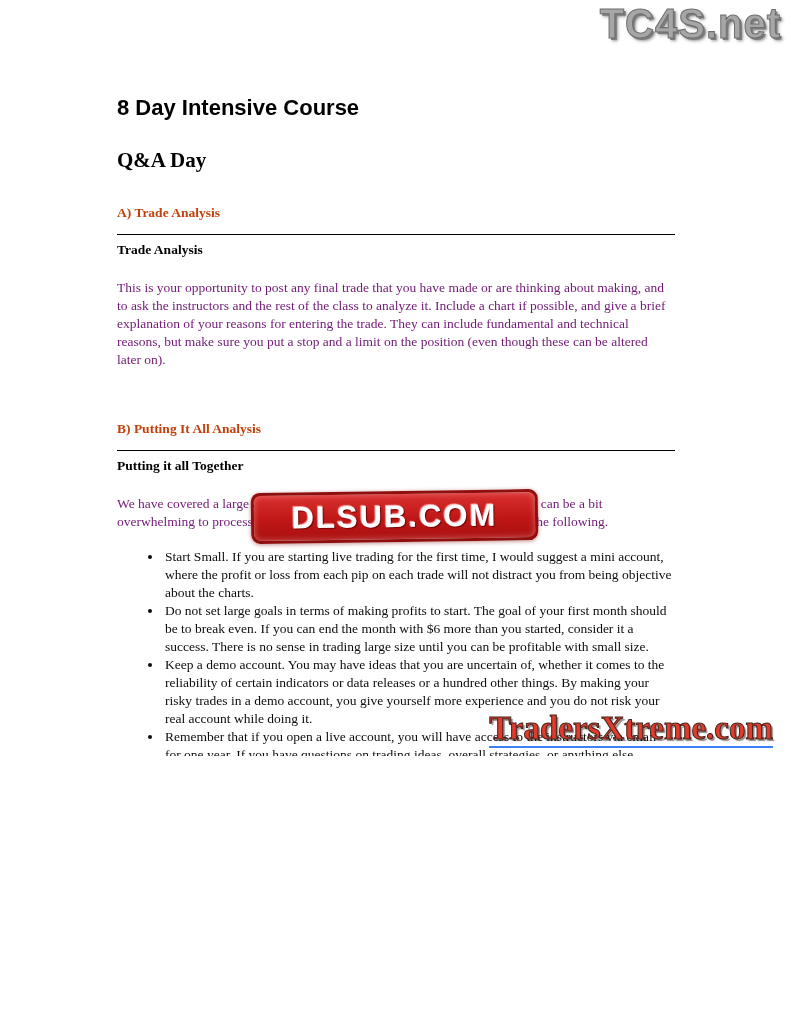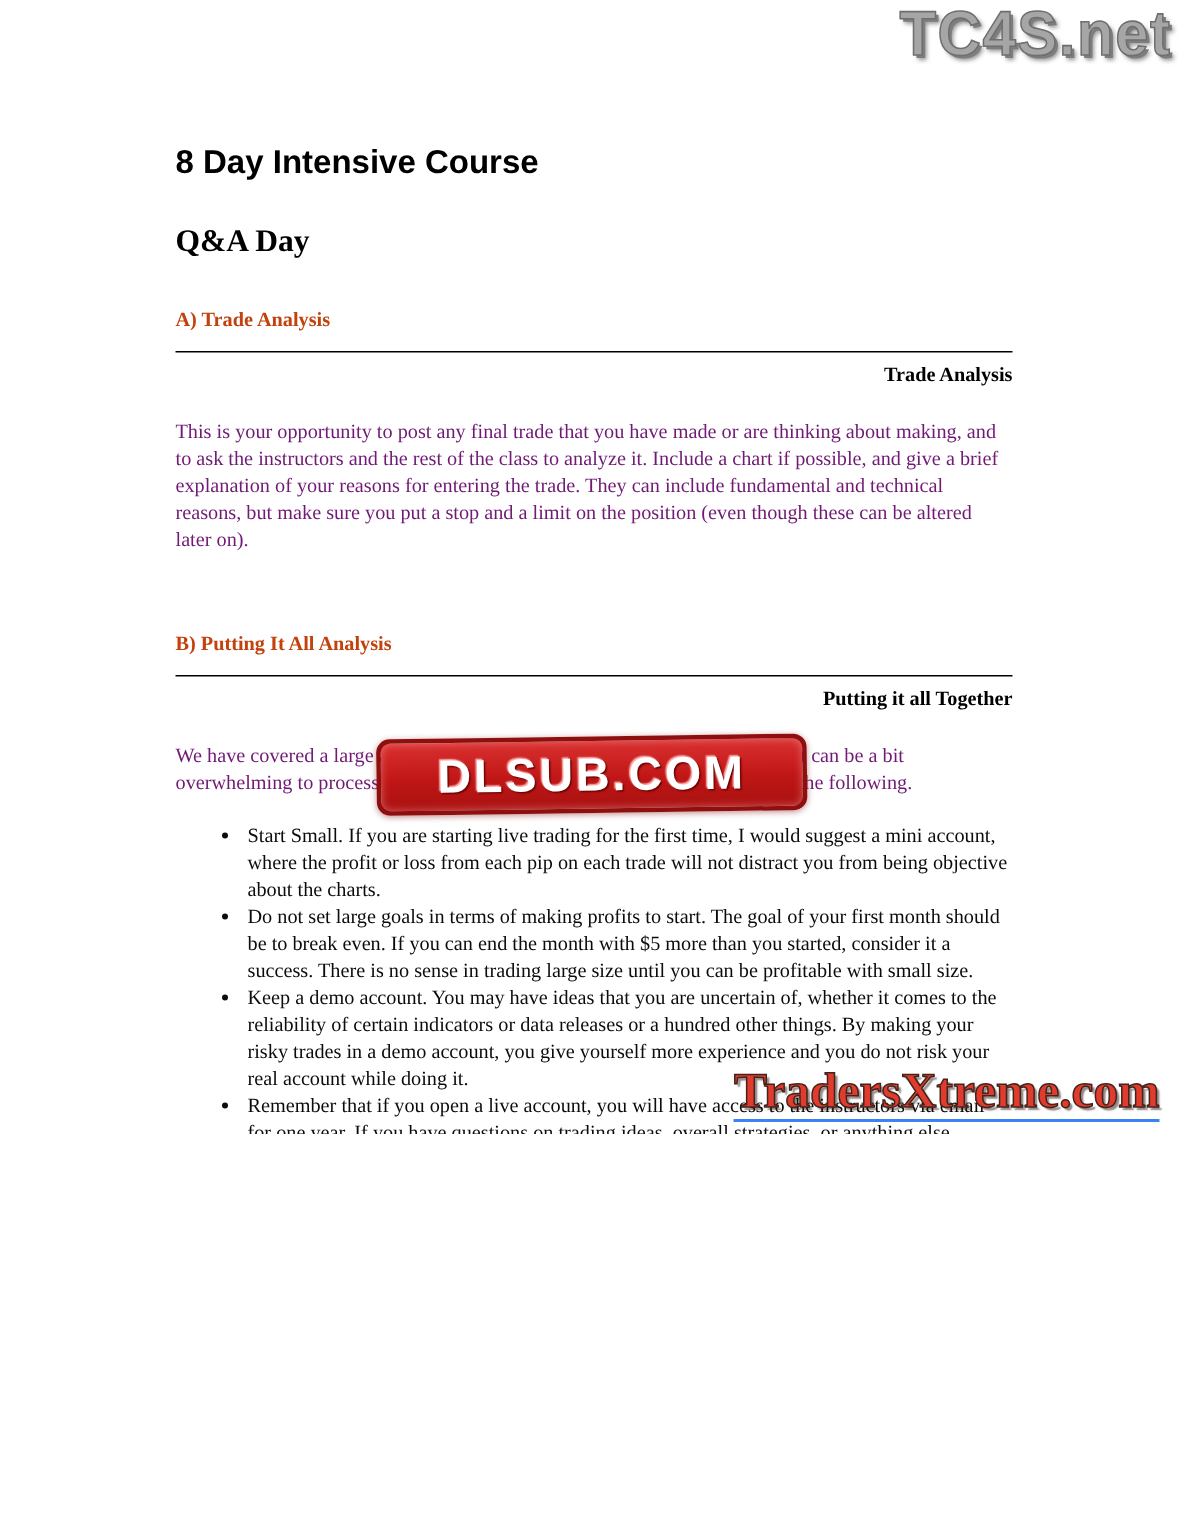--- a/index.html
+++ b/index.html
@@ -96,21 +96,20 @@
   hr.rule {
     border: none;
     border-top: 1px solid #000;
     margin: 13px 0 7px 0;
   }
   .sub-head {
     margin: 0 0 21px 0;
     font-size: 13.5px;
     font-weight: bold;
     color: #000;
-    text-align: right;
   }
   p.body {
     margin: 0;
     font-size: 13.5px;
     line-height: 18px;
     color: #701a75;
   }
   p.body-a { margin-bottom: 52px; }
   p.body-b { margin-bottom: 17px; }
   ul.bullets {
@@ -144,21 +143,21 @@
     <h4 class="sub-head">Trade Analysis</h4>
     <p class="body body-a">This is your opportunity to post any final trade that you have made or are thinking about making, and to ask the instructors and the rest of the class to analyze it. Include a chart if possible, and give a brief explanation of your reasons for entering the trade. They can include fundamental and technical reasons, but make sure you put a stop and a limit on the position (even though these can be altered later on).</p>
 
     <h3 class="sec-head">B) Putting It All Analysis</h3>
     <hr class="rule">
     <h4 class="sub-head">Putting it all Together</h4>
     <p class="body body-b">We have covered a large amount of material in the 8 days of the course, and it can be a bit overwhelming to process it all. My suggestion on the way forward would be the following.</p>
 
     <ul class="bullets">
       <li>Start Small. If you are starting live trading for the first time, I would suggest a mini account, where the profit or loss from each pip on each trade will not distract you from being objective about the charts.</li>
-      <li>Do not set large goals in terms of making profits to start. The goal of your first month should be to break even. If you can end the month with $5 more than you started, consider it a success. There is no sense in trading large size until you can be profitable with small size.</li>
+      <li>Do not set large goals in terms of making profits to start. The goal of your first month should be to break even. If you can end the month with $6 more than you started, consider it a success. There is no sense in trading large size until you can be profitable with small size.</li>
       <li>Keep a demo account. You may have ideas that you are uncertain of, whether it comes to the reliability of certain indicators or data releases or a hundred other things. By making your risky trades in a demo account, you give yourself more experience and you do not risk your real account while doing it.</li>
       <li><span>Remember that if you open a live account, you will have access to the instructors via email for one year. If you have questions on trading ideas, overall strategies, or anything else, simply email </span><a class="email">instructor@fxpowercourse.com</a><span>.</span></li>
     </ul>
 
   </div>
 
   <div class="stamp">
     <span>DLSUB.COM</span>
   </div>
 

